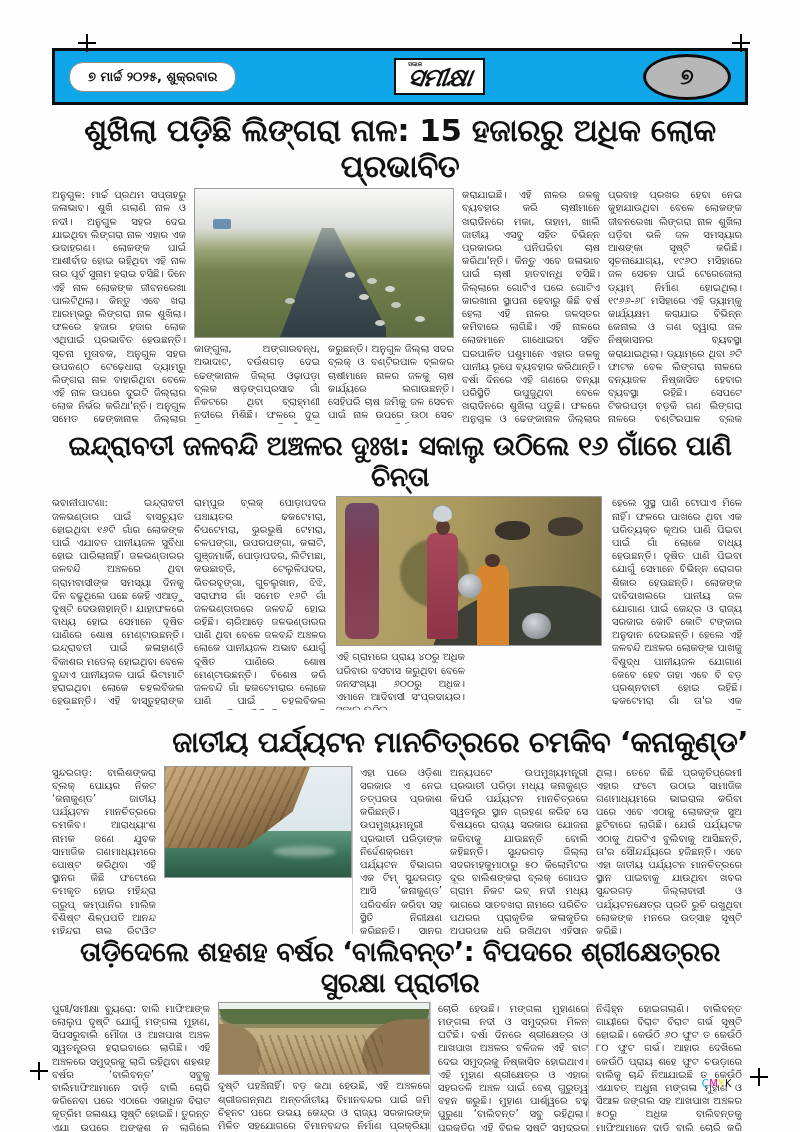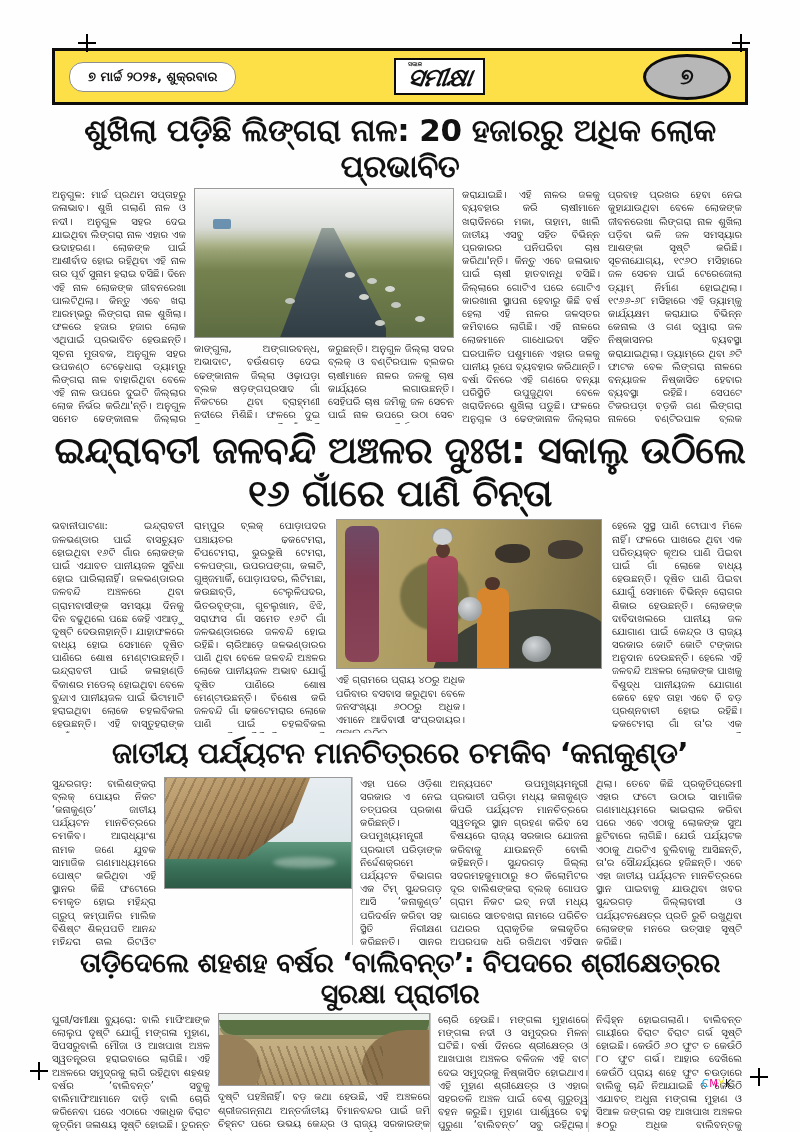--- a/index.html
+++ b/index.html
@@ -7,36 +7,36 @@
         box-sizing:border-box;padding:48px 52px 0;font-family:"DejaVu Sans",sans-serif;color:#111;overflow:hidden;}
   
   .cross{position:absolute;width:18px;height:18px;}
   .cross::before{content:"";position:absolute;left:0;right:0;top:8px;height:2px;background:#000;}
   .cross::after{content:"";position:absolute;top:0;bottom:0;left:8px;width:2px;background:#000;}
   .cross.tl{left:78px;top:34px;}
   .cross.tr{right:50px;top:34px;}
   .cross.bl{left:30px;top:1062px;}
   .cross.br{right:32px;top:1068px;}
   
-  .hbar{height:57px;background:#fde047;border:3px solid #0d0d0d;box-sizing:border-box;
+  .hbar{height:57px;background:#0ea5e9;border:3px solid #0d0d0d;box-sizing:border-box;
         display:flex;align-items:center;justify-content:space-between;padding:0 14px;margin-bottom:2px;}
   .date-pill{background:#fff;border:1px solid #8f8f8f;border-radius:14px;padding:6px 18px;
              font-size:13px;font-weight:bold;white-space:nowrap;}
   .mast{background:#fff;border:2px solid #0d0d0d;padding:1px 12px 3px;text-align:center;line-height:1;}
   .mast .tiny{display:block;font-size:6px;font-weight:bold;text-align:left;margin-bottom:-2px;}
   .mast .logo{font-size:25px;font-weight:900;font-style:italic;letter-spacing:-1px;
               font-family:"DejaVu Serif",serif;transform:skewX(-8deg);display:inline-block;}
   .page-oval{width:82px;height:40px;border:3px solid #0d0d0d;border-radius:50%;
              display:flex;align-items:center;justify-content:center;font-size:22px;font-weight:900;background:#b7b7b7;}
   
   .headline{text-align:center;font-weight:900;letter-spacing:-.5px;line-height:1.15;margin:6px 0 4px;
             font-family:"DejaVu Sans",sans-serif;}
   .h1{font-size:31px;margin-top:8px;}
-  .h2{font-size:37px;}
-  .h3{font-size:29px;margin-top:4px;margin-bottom:6px;}
+  .h2{font-size:27px;}
+  .h3{font-size:29px;margin-top:16px;margin-bottom:6px;text-align:right;}
   .h4{font-size:27px;margin-top:2px;}
   
   .grid{display:grid;column-gap:8px;overflow:hidden;}
   .a1{grid-template-columns:134px 260px 138px 134px;height:236px;margin-bottom:4px;}
   .a2{grid-template-columns:132px 132px 266px 130px;column-gap:10px;height:214px;}
   .a3{grid-template-columns:104px 188px 82px 138px 146px;height:168px;margin-bottom:2px;}
   .a4{grid-template-columns:158px 212px 150px 146px;height:154px;}
   .col{font-size:10px;line-height:1.32;text-align:justify;overflow:hidden;word-break:break-word;}
   .rule{border-left:1px solid #c6c6c6;padding-left:7px;margin-left:-8px;}
   .stack{display:flex;flex-direction:column;row-gap:4px;overflow:hidden;}
@@ -106,21 +106,21 @@
 
   <div class="hbar">
     <span class="date-pill">୭ ମାର୍ଚ୍ଚ ୨୦୨୫, ଶୁକ୍ରବାର</span>
     <span class="mast">
       <span class="tiny">ସକାଳ</span>
       <span class="logo">ସମୀକ୍ଷା</span>
     </span>
     <span class="page-oval">୭</span>
   </div>
 
-  <div class="headline h1">ଶୁଖିଲା ପଡ଼ିଛି ଲିଙ୍ଗରା ନାଳ: 20 ହଜାରରୁ ଅଧିକ ଲୋକ ପ୍ରଭାବିତ</div>
+  <div class="headline h1">ଶୁଖିଲା ପଡ଼ିଛି ଲିଙ୍ଗରା ନାଳ: 15 ହଜାରରୁ ଅଧିକ ଲୋକ ପ୍ରଭାବିତ</div>
   <div class="grid a1">
     <div class="col">ଅନୁଗୁଳ: ମାର୍ଚ୍ଚ ପ୍ରଥମ ସପ୍ତାହରୁ ଜଳାଭାବ। ଶୁଖି ଗଲାଣି ନାଳ ଓ ନଦୀ। ଅନୁଗୁଳ ସହର ଦେଇ ଯାଇଥିବା ଲିଙ୍ଗରା ନାଳ ଏହାର ଏକ ଉଦାହରଣ। ଲୋକଙ୍କ ପାଇଁ ଆଶୀର୍ବାଦ ହୋଇ ରହିଥିବା ଏହି ନାଳ ତାର ପୂର୍ବ ସୁନାମ ହରାଇ ବସିଛି। ଦିନେ ଏହି ନାଳ ଲୋକଙ୍କ ଜୀବନରେଖା ପାଲଟିଥିଲା। କିନ୍ତୁ ଏବେ ଖରା ଆରମ୍ଭରୁ ଲିଙ୍ଗରା ନାଳ ଶୁଖିଲା। ଫଳରେ ହଜାର ହଜାର ଲୋକ ଏଥିପାଇଁ ପ୍ରଭାବିତ ହେଉଛନ୍ତି। ସୂଚନା ମୁତାବକ, ଅନୁଗୁଳ ସହର ଉପକଣ୍ଠ ଟେଢ଼େଧାରା ଡ୍ୟାମ୍‌ରୁ ଲିଙ୍ଗରା ନାଳ ବାହାରିଥିବା ବେଳେ ଏହି ନାଳ ଉପରେ ଦୁଇଟି ଜିଲ୍ଲାର ଲୋକ ନିର୍ଭର କରିଥା'ନ୍ତି। ଅନୁଗୁଳ ସମେତ ଢେଙ୍କାନାଳ ଜିଲ୍ଲାର ଚାଷୀଙ୍କ ପାଇଁ ଲିଙ୍ଗରା ଗଣର ଜଳ ବେଶ୍ ସହାୟକ ହୋଇଥାଏ। ଏହି ନାଳ ଅନୁଗୁଳର ପଚରଡା, କୁସୁମିଠା, କରଡ଼ାଗାଡ଼ିଆ, ଛେଣିପାଦର, ବେରପୁର,</div>
     <div class="stack">
       <div class="photo ph1">
         <div class="fog"></div>
         <div class="hut"></div>
         <div class="stream"></div>
         <div class="stones"></div>
       </div>
       <div class="subrow">

